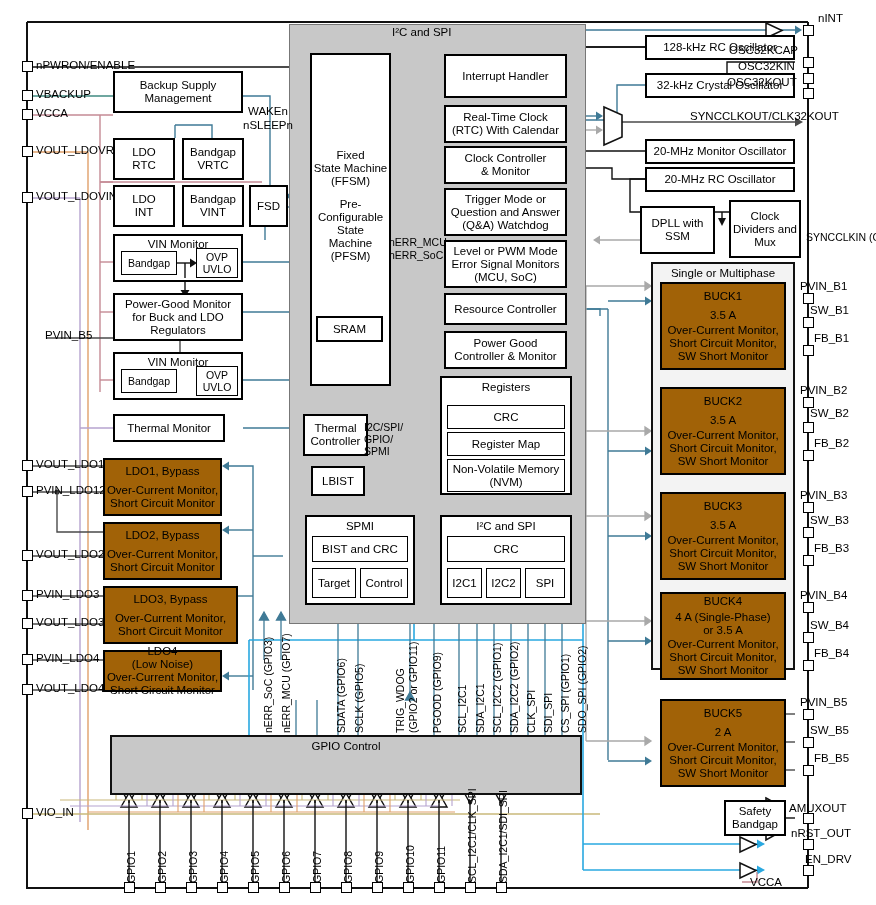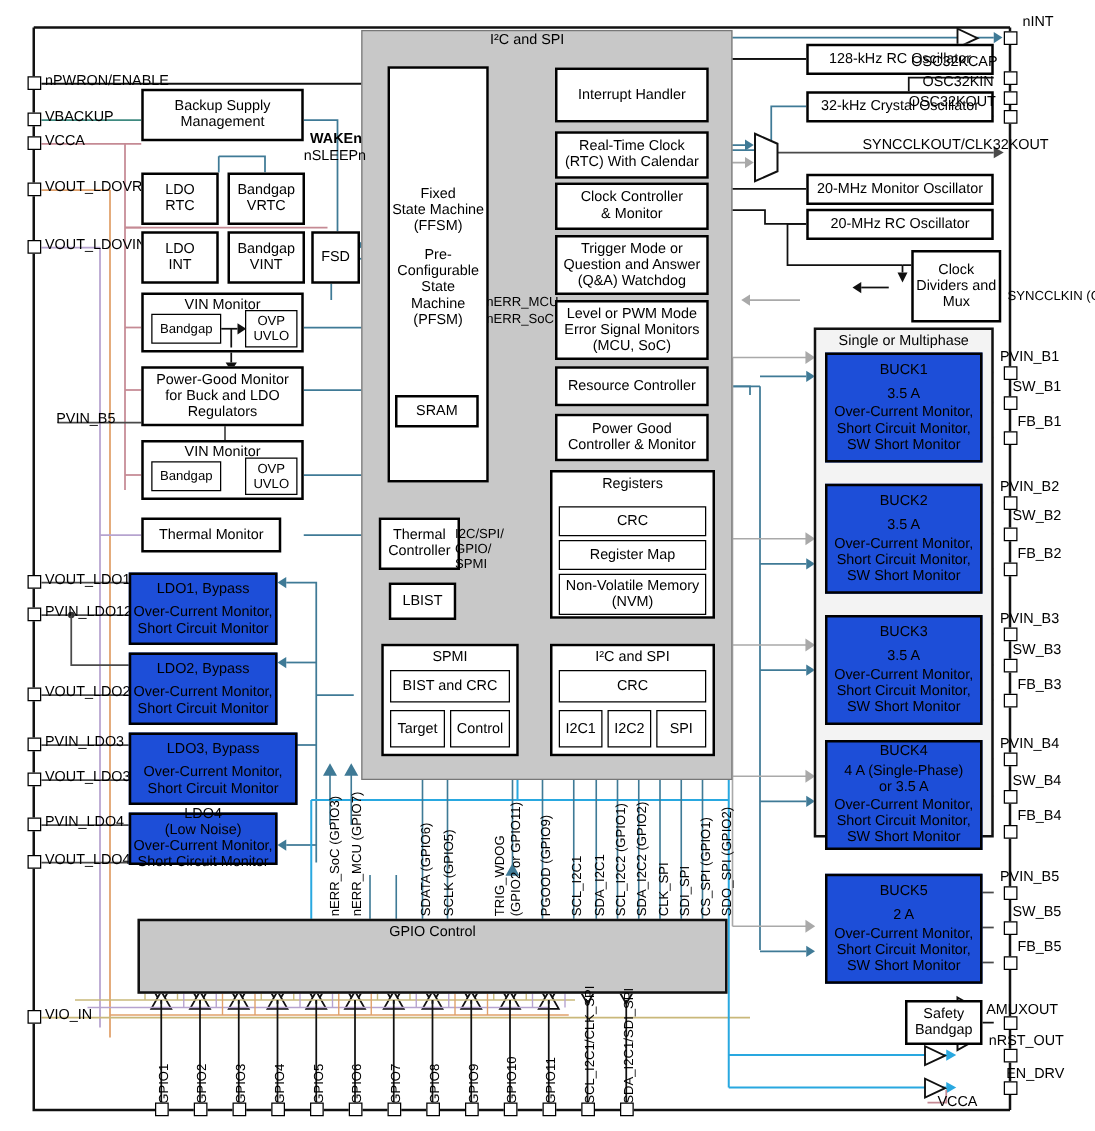--- a/index.html
+++ b/index.html
@@ -4,21 +4,21 @@
 <title>PMIC Functional Block Diagram</title>
 <style>
   html,body{margin:0;padding:0;background:#fff;}
   body{font-family:"Liberation Sans",sans-serif;}
   #root{position:relative;width:876px;height:905px;overflow:hidden;background:#fff;}
 
   .blk{position:absolute;box-sizing:border-box;border:2px solid #000;background:#fff;
        display:flex;flex-direction:column;align-items:center;justify-content:center;
        text-align:center;font-size:11.5px;line-height:13px;color:#000;}
   .blk.thin{border-width:1.6px;}
-  .green{background:#1d4ed8;}
+  .green{background:#a16207;}
   .grayblk{background:#c8c8c8;}
 
   .lbl{position:absolute;font-size:11.5px;line-height:13px;color:#000;white-space:nowrap;}
   .lbl.sm{font-size:10.5px;}
   .vlbl{position:absolute;font-size:10.5px;line-height:11px;color:#000;white-space:nowrap;
         transform-origin:0 0;transform:rotate(-90deg);}
 
   .pin{position:absolute;width:11px;height:11px;border:1.6px solid #000;background:#fff;box-sizing:border-box;}
   svg.ov{position:absolute;left:0;top:0;pointer-events:none;}
 </style>
@@ -617,21 +617,21 @@
     <div>Configurable</div>
     <div>State</div>
     <div>Machine</div>
     <div>(PFSM)</div>
     <div style="height:28px;"></div>
   </div>
   <div class="blk" style="left:316px;top:316px;width:67px;height:26px;">
     <div>SRAM</div>
   </div>
 
-  <div class="lbl" style="left:248px;top:105px;font-weight:bold;">WAKEn</div>
+  <div class="lbl" style="left:248px;top:105px;">WAKEn</div>
   <div class="lbl" style="left:243px;top:119px;">nSLEEPn</div>
 
   <div class="lbl sm" style="left:389px;top:236px;">nERR_MCU,</div>
   <div class="lbl sm" style="left:389px;top:249px;">nERR_SoC</div>
 
   <div class="blk" style="left:303px;top:414px;width:65px;height:42px;">
     <div>Thermal</div>
     <div>Controller</div>
   </div>
   <div class="lbl sm" style="left:364px;top:421px;">I2C/SPI/</div>
@@ -718,20 +718,24 @@
     <div>128-kHz RC Oscillator</div>
   </div>
   <div class="blk" style="left:645px;top:73px;width:150px;height:25px;">
     <div>32-kHz Crystal Oscillator</div>
   </div>
   <div class="blk" style="left:645px;top:139px;width:150px;height:25px;">
     <div>20-MHz Monitor Oscillator</div>
   </div>
   <div class="blk" style="left:645px;top:167px;width:150px;height:25px;">
     <div>20-MHz RC Oscillator</div>
+  </div>
+  <div class="blk" style="left:640px;top:206px;width:75px;height:48px;white-space:pre-line;">
+    <div style="white-space:pre-line;">DPLL with
+SSM</div>
   </div>
   <div class="blk" style="left:729px;top:200px;width:72px;height:58px;white-space:pre-line;">
     <div style="white-space:pre-line;">Clock
 Dividers and
 Mux</div>
   </div>
 
   <div class="lbl" style="left:690px;top:110px;">SYNCCLKOUT/CLK32KOUT</div>
   <div class="lbl sm" style="left:806px;top:231px;">SYNCCLKIN (GPIO10)</div>
   <div class="lbl" style="left:750px;top:876px;">VCCA</div>

